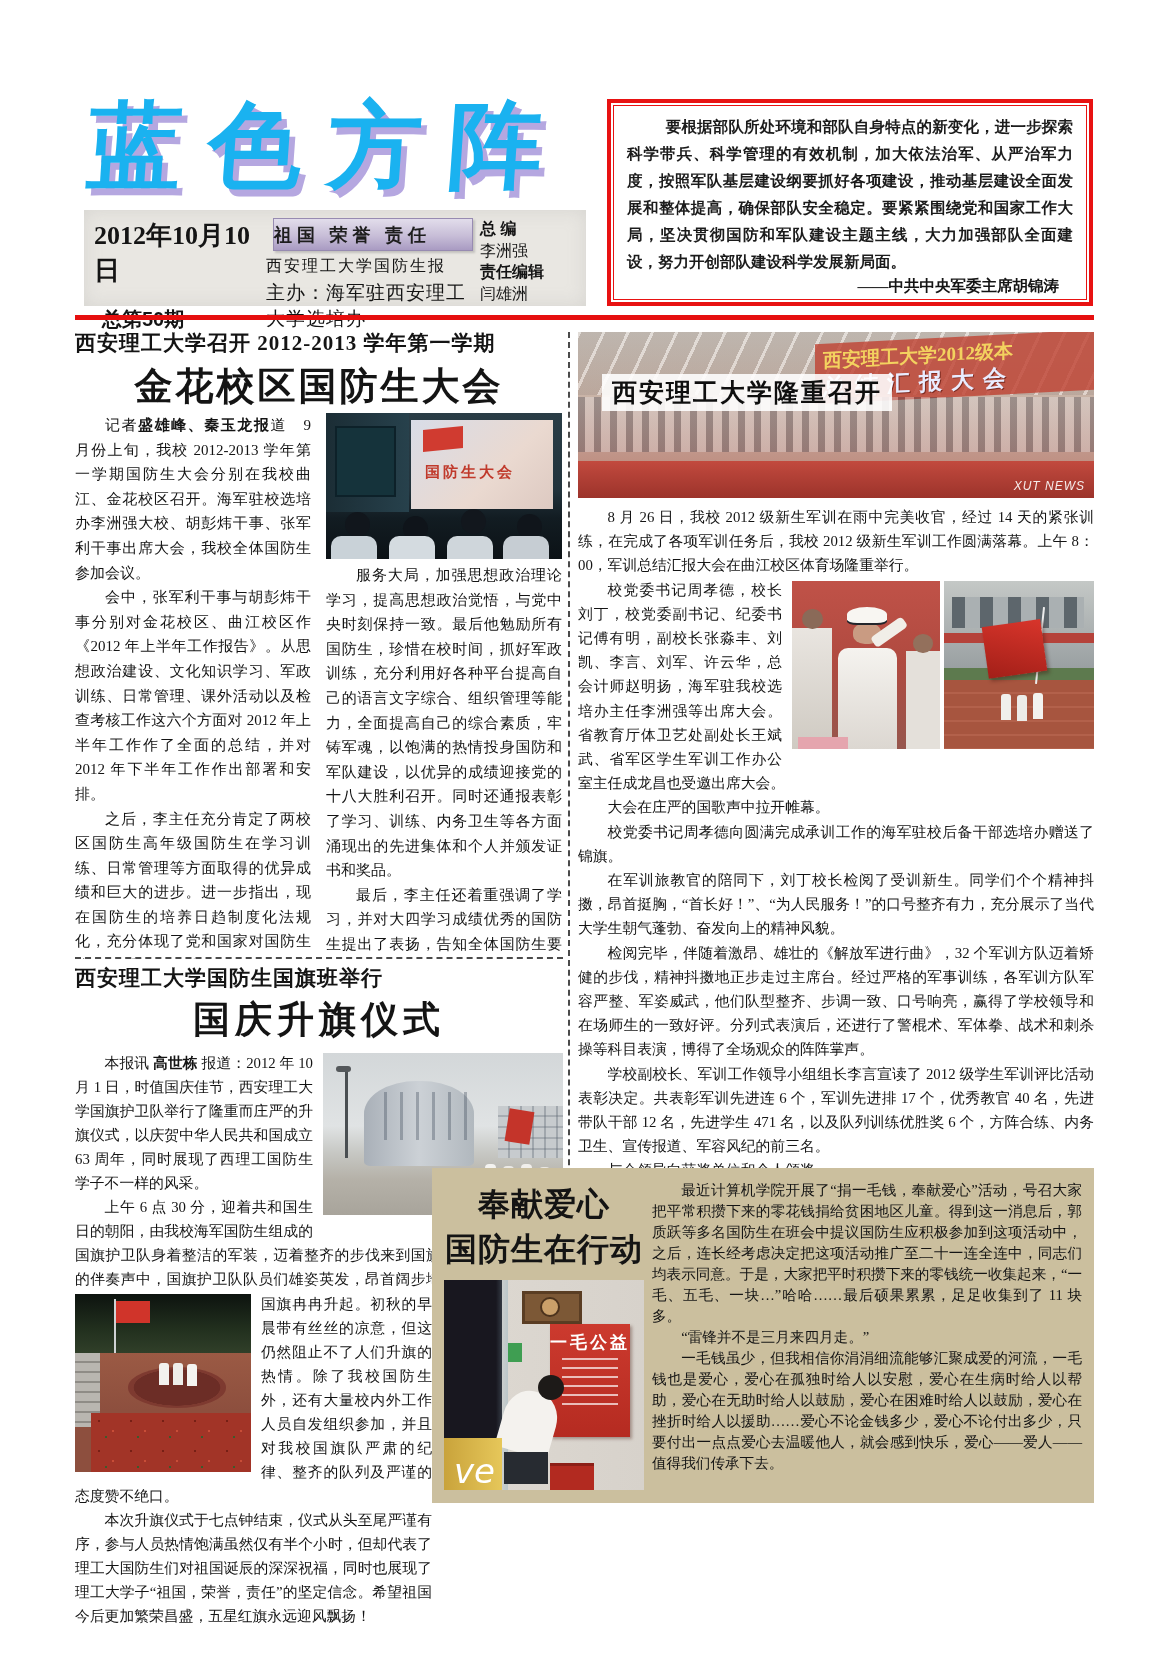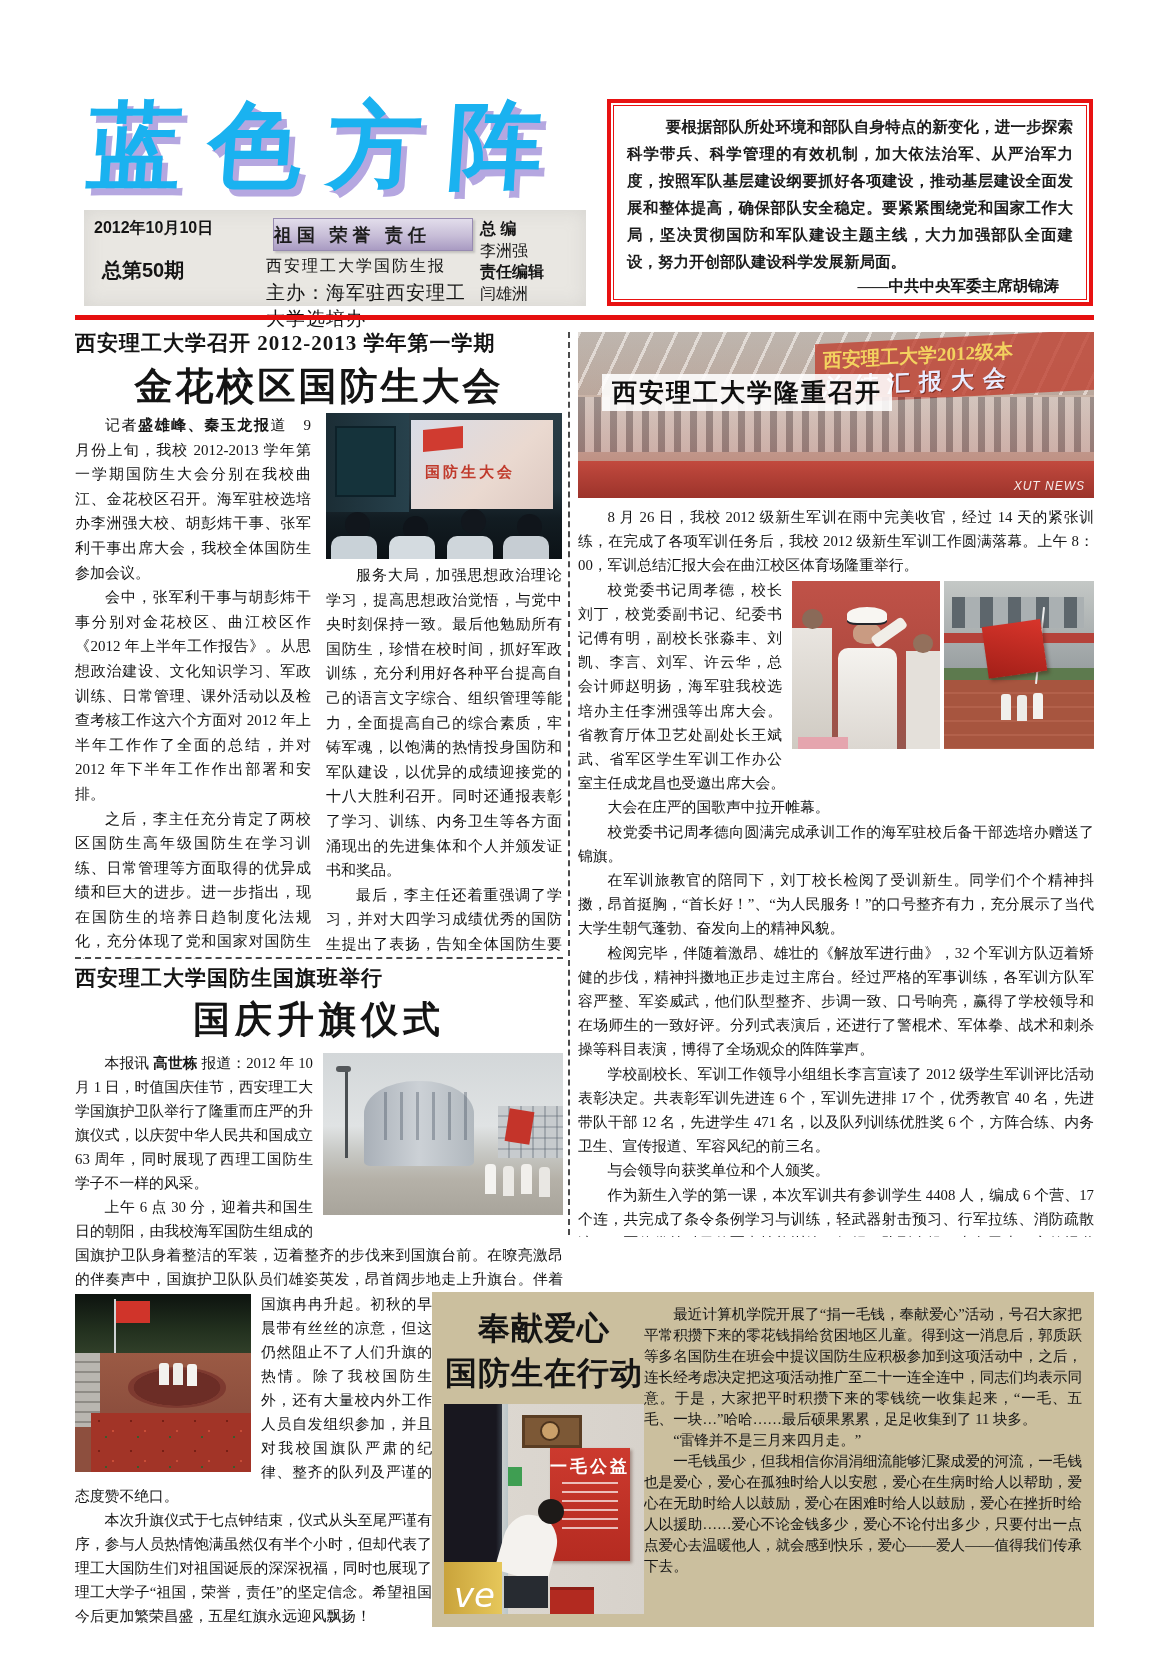--- a/index.html
+++ b/index.html
@@ -9,21 +9,21 @@
   
   .masthead{position:absolute;left:88px;top:84px;width:500px;height:122px;
             display:flex;align-items:center;white-space:nowrap;
             font-family:"DejaVu Serif",serif;font-weight:bold;font-size:94px;line-height:1;
             color:#1ab2f0;text-shadow:6px 7px 0 #b5a7e0;transform:skewX(-4deg);letter-spacing:26px;}
 
   
   .infobar{position:absolute;left:84px;top:210px;width:502px;height:96px;background:#e9e7e2;
            box-shadow:inset 0 0 18px rgba(160,160,160,.25);display:flex;box-sizing:border-box;padding:8px 6px 6px 10px;}
   .ib-left{width:172px;}
-  .ib-date{font-size:16px;font-weight:bold;font-family:Liberation Sans, sans-serif;}
+  .ib-date{font-size:26px;font-weight:bold;font-family:Liberation Serif, serif;}
   .ib-issue{margin-top:18px;margin-left:8px;font-size:20px;font-weight:bold;font-family:"Liberation Sans",sans-serif;}
   .ib-center{flex:1;}
   .motto{margin:0 auto 5px;width:198px;padding:4px 0 3px;background:linear-gradient(180deg,#e2ddeb 0%,#c7bdd7 55%,#a99bc2 100%);
          border:1px solid #978bb1;box-shadow:2px 2px 2px #c2c0bd;font-size:18px;font-weight:bold;letter-spacing:5px;color:#1d1d1d;}
   .ib-paper{font-size:16px;letter-spacing:2px;}
   .ib-org{font-size:19px;margin-top:3px;letter-spacing:1px;}
   .ib-right{width:100px;line-height:21.5px;font-size:16px;}
   .ib-right .lbl{font-weight:bold;font-family:"Liberation Sans",sans-serif;}
 
   
@@ -54,22 +54,22 @@
   .a2top p.body{font-size:14.8px;line-height:24px;}
   .a2bottom{position:absolute;left:75px;top:1292px;width:357px;height:352px;overflow:hidden;}
   .a2bottom p.body{font-size:14.8px;line-height:24px;}
   .a2bottom p.cont{text-indent:0;}
 
   
   .right{position:absolute;left:578px;top:332px;width:516px;height:905px;overflow:hidden;}
   .right p.body{font-size:14.8px;line-height:24.2px;}
 
   
-  .tan{position:absolute;left:432px;top:1292px;width:662px;height:335px;background:#cbbf9e;
-       box-sizing:border-box;padding:10px 12px;display:flex;gap:0;overflow:hidden;}
+  .tan{position:absolute;left:432px;top:1168px;width:662px;height:335px;background:#cbbf9e;
+       box-sizing:border-box;padding:10px 12px;display:flex;gap:8px;overflow:hidden;}
   .tan-left{width:200px;flex:none;}
   .tan-title{margin-top:4px;font-size:32px;font-weight:bold;text-align:center;line-height:45px;letter-spacing:1px;}
   .tan-right{flex:1;padding-top:2px;}
   .tan-right p.body{font-size:14.6px;line-height:21px;}
 
   
   .ph{position:relative;overflow:hidden;}
   .ab{position:absolute;}
 
   

